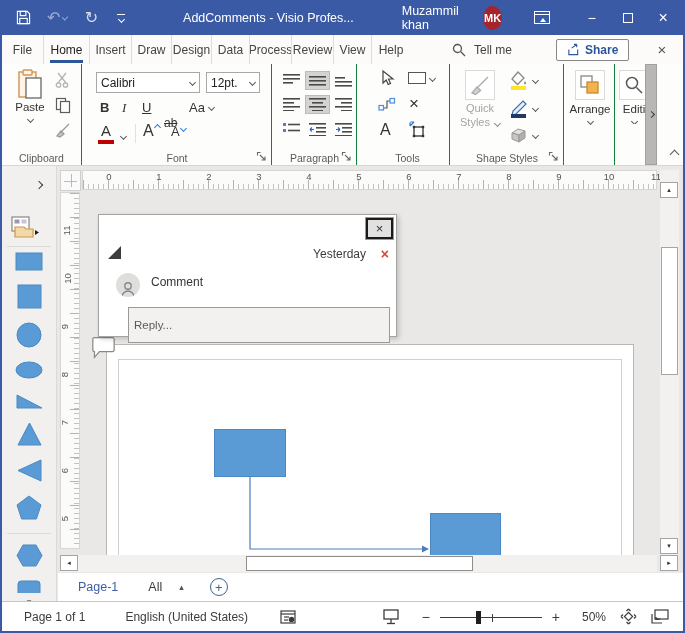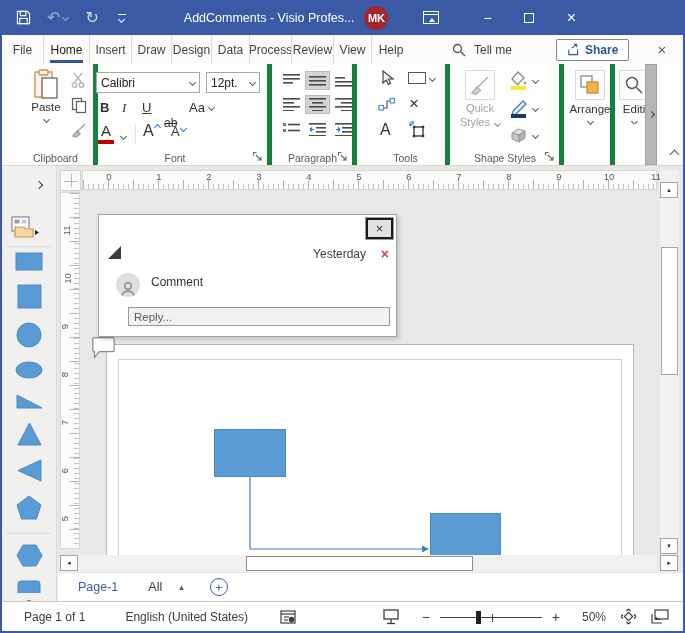--- a/index.html
+++ b/index.html
@@ -40,21 +40,21 @@
   .rtab.active { color:#1f1f1f;text-align:right; }
   .rtab.active:after { content:""; position:absolute; left:6px; right:6px; bottom:1px; height:3px; background:#2b579a; }
   .tellme { display:flex; align-items:center; gap:8px; color:#444; }
   .share-btn { display:flex; align-items:center; gap:5px; border:1px solid #8a8886; border-radius:2px;
                height:22px; padding:0 10px; color:#2b579a; font-weight:bold; background:#fff; }
   .ribbon-close { color:#555; font-size:15px; }
 
   
   .ribbon { position:absolute; left:0; top:62px; right:0; height:102px; background:#fdfdfc;
             border-bottom:1px solid #d8d6d3; }
-  .rgroup { position:absolute; top:0; bottom:0; border-right:5px solid #15803d; }
+  .rgroup { position:absolute; top:0; bottom:0; border-right:1px solid #15803d; }
   .glabel { position:absolute; bottom:1px; left:0; right:0; text-align:center; font-size:10.5px; color:#5c5a58; }
   .launcher { position:absolute; bottom:3px; right:4px; width:11px; height:11px; }
   .smallbtn { position:absolute; display:flex; align-items:center; }
   .combo { position:absolute; height:21px; border:1px solid #aaa8a6; background:#fff; display:flex;
            align-items:center; padding:0 4px; font-size:12px; color:#222; }
   .combo .chv { margin-left:auto; }
   .fontbtn { font-size:13px; color:#333; }
   .pbox { width:25px; height:19px; display:flex; align-items:center; justify-content:center; border:1px solid transparent; }
   .pbox.sel { background:#d5d3d1; border-color:#bdbbb9; }
   .bigbtn { position:absolute; display:flex; flex-direction:column; align-items:center; font-size:11.5px; color:#333; }
@@ -100,21 +100,21 @@
   .cclose { position:absolute; right:3px; top:3px; width:27px; height:21px; background:#e1e1e1;
             border:2px solid #1a1a1a; box-shadow:0 0 0 1px #9a9a9a; display:flex; align-items:center; justify-content:center;
             color:#333; font-size:13px; }
   .ctri { position:absolute; left:9px; top:31px; width:0; height:0; border-left:13px solid transparent; border-bottom:13px solid #3c3c3c; }
   .ctime { position:absolute; right:30px; top:32px; font-size:12px; color:#3c3c3c; }
   .cdel { position:absolute; right:7px; top:31px; color:#d8453e; font-size:14px; font-weight:bold; }
   .cavatar { position:absolute; left:17px; top:58px; width:24px; height:24px; border-radius:50%; background:#dededd;
              display:flex; align-items:flex-end; justify-content:center; overflow:hidden; }
   .ctext { position:absolute; left:52px; top:60px; font-size:12px; color:#333; }
   .creply { position:absolute; left:29px; top:92px; width:262px; height:19px; background:#f2f1f0;
-            border:1px solid #9b9997; font-size:11.5px; color:#555; padding:8px 5px;
+            border:1px solid #9b9997; font-size:11.5px; color:#555; padding:17px 5px;
             font-family:"Liberation Sans","DejaVu Sans",sans-serif; }
   .creply::placeholder { color:#5a5a5a; opacity:1; }
 
   
   .sbtn { position:absolute; width:18px; height:16px; background:#fff; border:1px solid #a6a4a2;
           display:flex; align-items:center; justify-content:center; font-size:7px; color:#333; }
   .vscroll { position:absolute; right:4px; top:4px; width:19px; height:385px; background:#f2f1f0; }
   .vthumb { position:absolute; right:5px; top:81px; width:17px; height:128px; background:#fff; border:1px solid #a6a4a2; }
   .hscroll { position:absolute; left:2px; top:389px; right:26px; height:17px; background:#f2f1f0; }
   .hthumb { position:absolute; left:188px; top:390px; width:227px; height:15px; background:#fff; border:1px solid #8f8d8b; }
@@ -150,20 +150,21 @@
       </svg>
     </span>
     <span class="tb-ico undo-glyph" style="margin-left:16px">↶</span>
     <span class="chv white" style="margin-left:3px;opacity:.5"></span>
     <span class="tb-ico redo-glyph" style="margin-left:17px">↻</span>
     <span class="tb-ico" style="margin-left:19px;flex-direction:column;gap:2px">
       <span style="width:8px;border-top:1.4px solid #fff"></span>
         <span class="chv white"></span>
     </span>
     <span class="title-text">AddComments  -  Visio Profes...</span>
+    <span class="user-name" style="margin-left:48px">Muzammil khan</span>
     <span class="avatar" style="margin-left:10px">MK</span>
     <span class="winbtn" style="margin-left:26px">
         <span class="ribbonopts"></span>
       </span>
     <span class="winbtn" style="margin-left:22px">−</span>
     <span class="winbtn" style="margin-left:8px">
         <span class="maxbox"></span>
       </span>
     <span class="winbtn" style="margin-left:8px;margin-right:8px;font-size:16px">×</span>
   </div>
@@ -191,21 +192,21 @@
         <path d="M2 7 v5.5 h9.5 V7"></path>
           <path d="M5 5.5 L10.5 1.5 M10.5 1.5 h-3 M10.5 1.5 v3"></path>
       </svg>
       <span>Share</span>
     </span>
     <span class="ribbon-close" style="margin-left:28px">×</span>
   </div>
 
   <div class="ribbon">
 
-    <div class="rgroup" style="left:16px;width:80px">
+    <div class="rgroup" style="left:0;width:80px">
       <div class="bigbtn" style="left:8px;top:5px;width:40px">
         <svg width="27" height="32" viewBox="0 0 27 32">
           <rect x="2" y="3" width="17" height="25" fill="#fdf4e5" stroke="#cf9455" stroke-width="1.4"></rect>
           <rect x="6" y="1" width="9" height="5" rx="1" fill="#fdf4e5" stroke="#cf9455" stroke-width="1.4"></rect>
           <rect x="9" y="9" width="15" height="20" fill="#fff" stroke="#6a6864" stroke-width="1.3"></rect>
         </svg>
         <span>Paste</span>
         <span class="chv" style="margin-top:4px"></span>
       </div>
       <span class="smallbtn" style="left:53px;top:8px">

